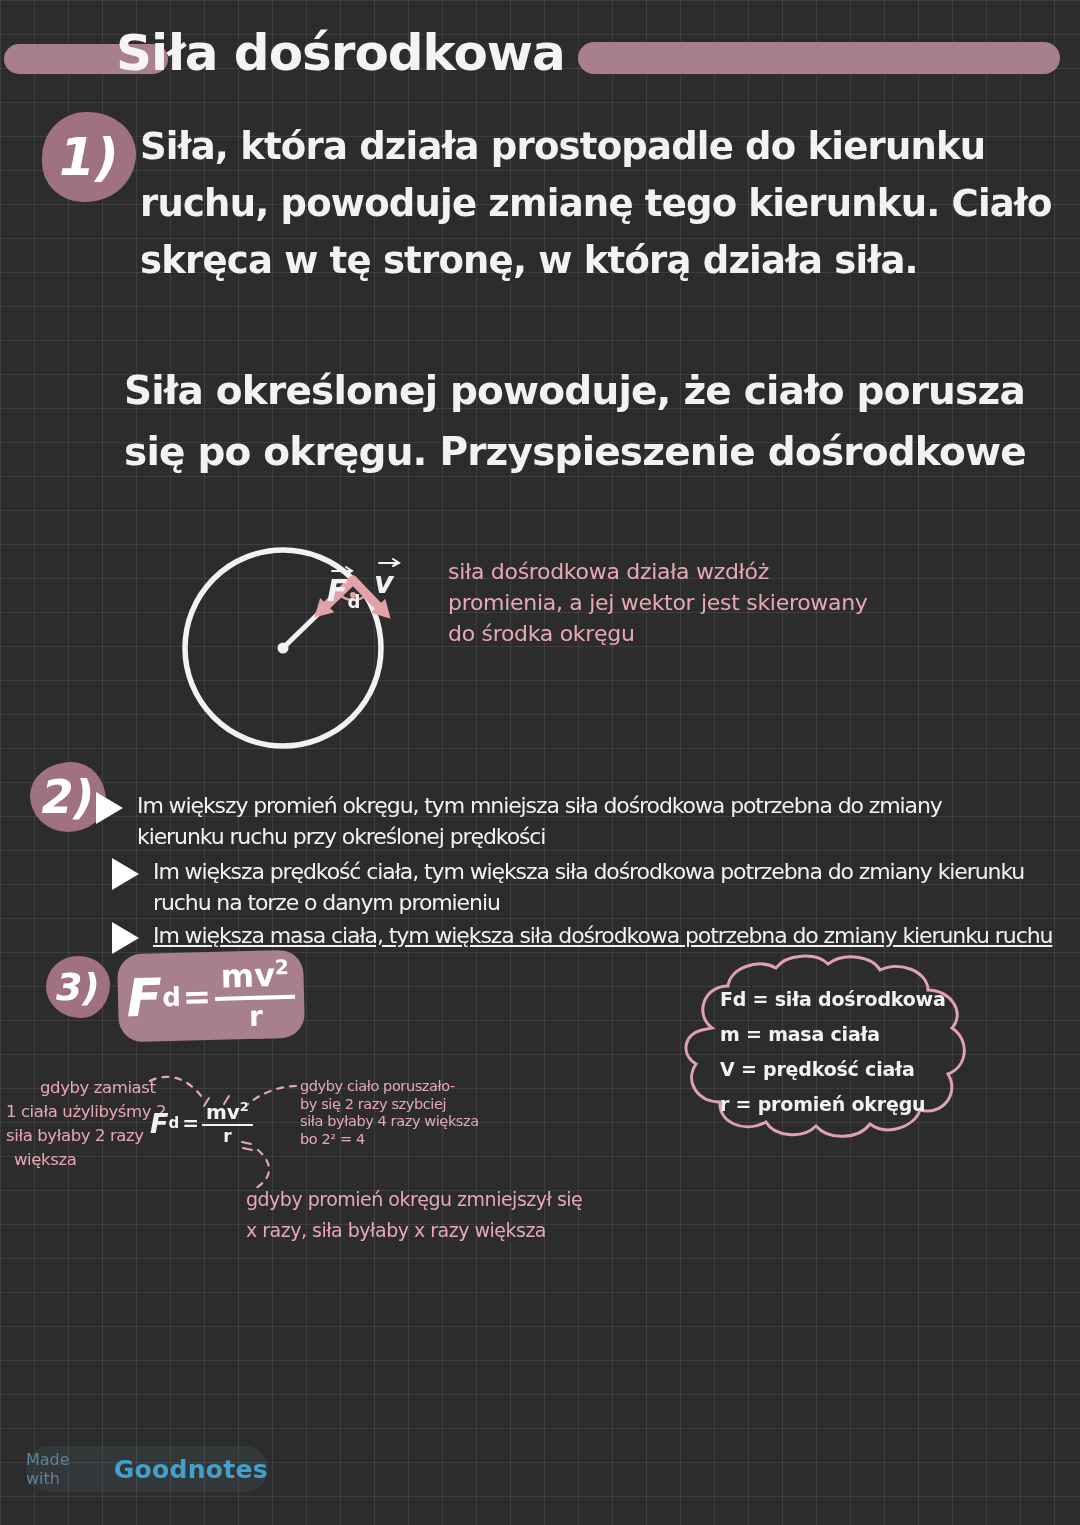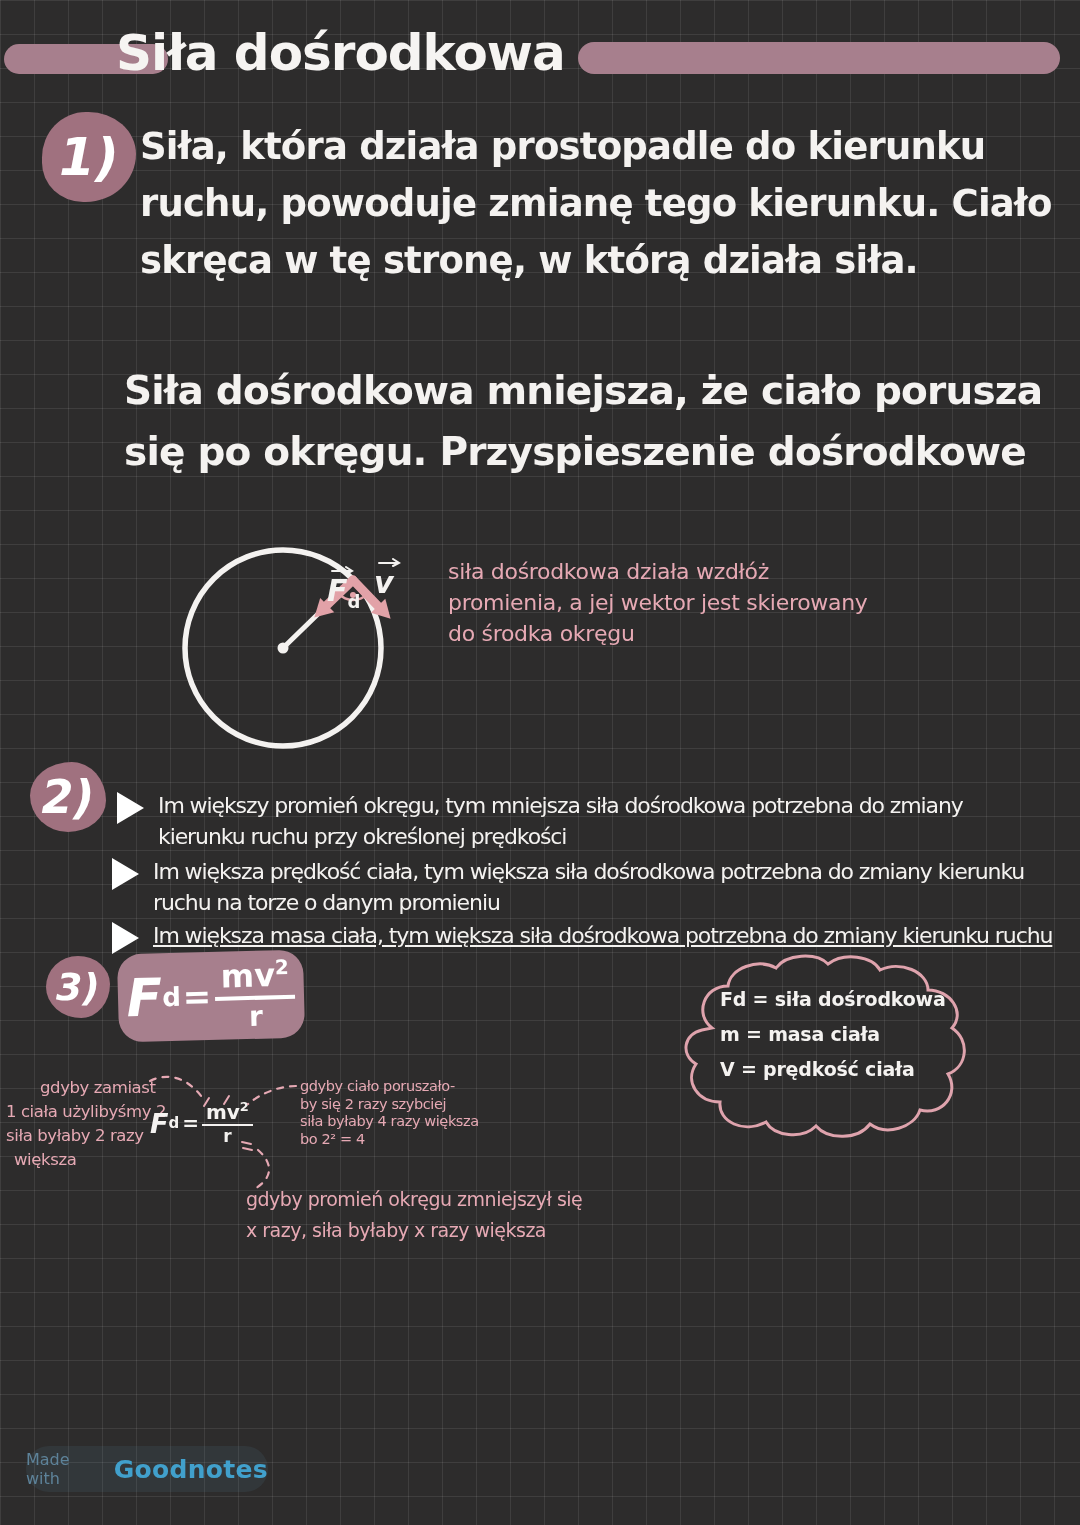--- a/index.html
+++ b/index.html
@@ -34,21 +34,21 @@
   .vec-label{color:#f4f2f0;font-style:italic;font-size:30px;font-weight:600;line-height:1;}
   .vec-fd{left:291px;top:566px;margin-left:36px;}
   .vec-v{left:374px;top:558px;}
   .vec-label sub{font-size:18px;font-style:normal;}
   .vec-arrow{display:block;margin:0 0 1px 4px;}
   .diagram-caption{left:448px;top:556px;font-size:22px;line-height:31px;color:#e6a9b4;letter-spacing:-0.3px;}
   
   .bullet{display:flex;gap:14px;align-items:flex-start;}
   .tri{width:0;height:0;border-left:27px solid #fff;border-top:16px solid transparent;border-bottom:16px solid transparent;margin-top:2px;}
   .bullet .btext{font-size:22px;line-height:31px;letter-spacing:-1.1px;font-weight:500;white-space:nowrap;}
-  .bullet-1{left:117px;top:790px;}
+  .bullet-1{left:96px;top:790px;}
   .bullet-2{left:112px;top:856px;}
   .bullet-3{left:112px;top:920px;text-decoration:underline;}
   
   .formula-box{left:118px;top:952px;width:186px;height:88px;background:#a77f8d;border-radius:24px;
                display:flex;align-items:center;justify-content:center;transform:rotate(-1.5deg);
                color:#fff;font-weight:700;}
   .formula-box .sym{font-size:52px;font-style:italic;}
   .formula-box sub{font-size:26px;}
   .formula-box .eq{font-size:34px;margin:0 4px 0 2px;}
   .frac{display:inline-flex;flex-direction:column;align-items:center;vertical-align:middle;}
@@ -91,21 +91,21 @@
   <div class="abs marker marker-1">
     <span>1)</span>
   </div>
   <div class="abs para para-1">
     <div>Siła, która działa prostopadle do kierunku</div>
     <div>ruchu, powoduje zmianę tego kierunku. Ciało</div>
     <div>skręca w tę stronę, w którą działa siła.</div>
   </div>
 
   <div class="abs para para-2">
-    <div>Siła dośrodkowa mniejsza, że ciało porusza</div>
+    <div>Siła określonej powoduje, że ciało porusza</div>
     <div>się po okręgu. Przyspieszenie dośrodkowe</div>
   </div>
 
   <svg class="abs diagram-svg" width="230" height="218" viewBox="0 0 230 218">
     <circle cx="107" cy="106" r="98" fill="none" stroke="#f4f2f0" stroke-width="5.5"></circle>
     <line x1="107" y1="106" x2="177" y2="38" stroke="#f4f2f0" stroke-width="5" stroke-linecap="round"></line>
     <circle cx="107" cy="106" r="5.5" fill="#f4f2f0"></circle>
     <g stroke="#e2a2a8" fill="#e2a2a8">
       <line x1="177" y1="38" x2="151" y2="63" stroke-width="9" stroke-linecap="round"></line>
       <polygon points="138.3,75.6 158.2,70.3 144.2,55.9" stroke="none"></polygon>
@@ -175,20 +175,21 @@
     </span>
   </div>
 
   <svg class="abs cloud-svg" width="300" height="196" viewBox="0 0 300 196">
     <path fill="none" stroke="#dfa3ad" stroke-width="3" stroke-linecap="round" d="M 36 78 C 18 64, 28 36, 52 36 C 54 18, 82 8, 100 18 C 110 4, 140 2, 152 14 C 168 2, 196 6, 204 20 C 224 10, 252 22, 252 40 C 274 40, 290 62, 276 78 C 294 90, 292 116, 272 124 C 284 144, 266 166, 244 160 C 238 178, 210 186, 194 174 C 182 190, 152 190, 140 176 C 126 190, 98 186, 90 172 C 68 184, 42 172, 44 152 C 22 152, 8 132, 20 114 C 4 104, 8 84, 26 80 Z"></path>
   </svg>
   <div class="abs cloud-text">
     <div>Fd = siła dośrodkowa</div>
     <div>m = masa ciała</div>
     <div>V = prędkość ciała</div>
+    <div>r = promień okręgu</div>
   </div>
 
   <div class="abs mn-left pink">
     <div class="l1">gdyby zamiast</div>
     <div>1 ciała użylibyśmy 2</div>
     <div>siła byłaby 2 razy</div>
     <div class="l4">większa</div>
   </div>
 
   <div class="abs mn-formula">

